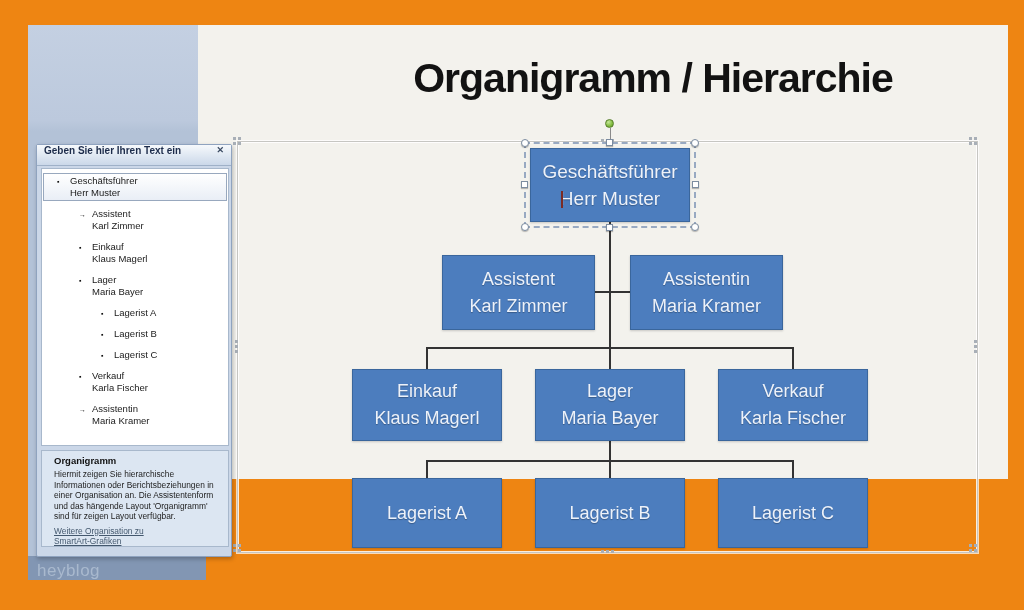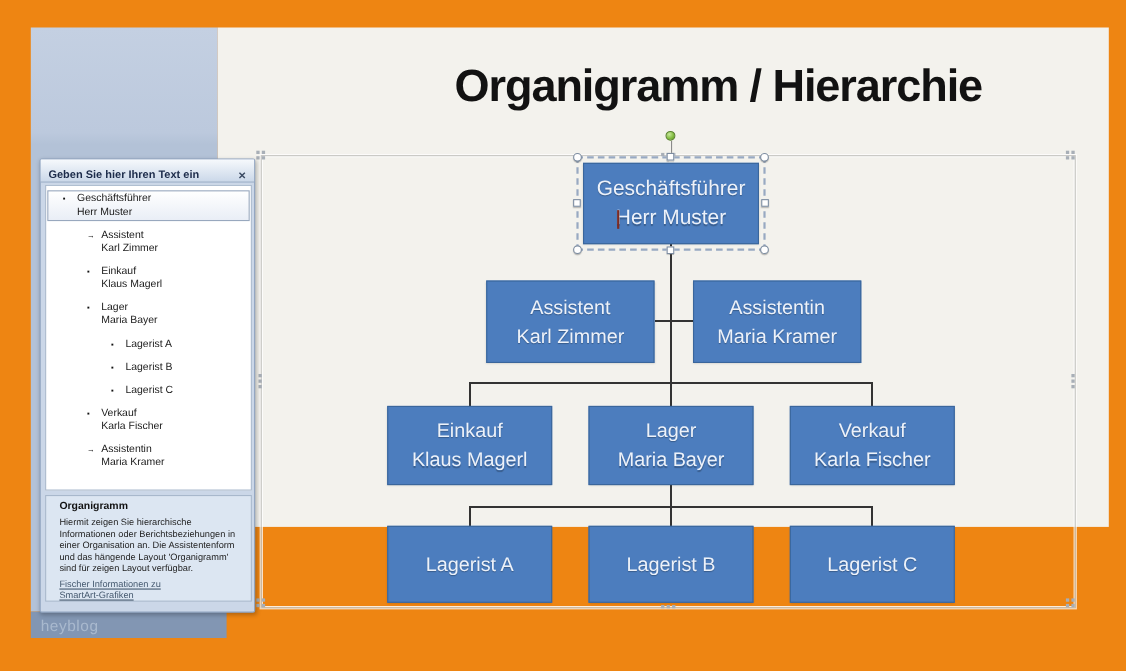--- a/index.html
+++ b/index.html
@@ -4,21 +4,21 @@
 <style>
   html,body{margin:0;padding:0;background:#666;}
   #root{position:relative;width:1024px;height:610px;background:#EE8512;overflow:hidden;
         font-family:"Liberation Sans",sans-serif;}
   #root *{box-sizing:border-box;}
 
   
   .sidebar{position:absolute;left:28px;top:25px;width:170px;height:531px;
            background:linear-gradient(#C4D0E2 0%,#BCC9DD 18%,#B3C2D7 20%,#B3C2D7 100%);}
   .slate-strip{position:absolute;left:28px;top:556px;width:178px;height:24px;background:#8296B3;}
-  .watermark{position:absolute;left:9px;top:5px;font-size:14px;color:#A9B9CE;letter-spacing:.5px;}
+  .watermark{position:absolute;left:9px;top:5px;font-size:17px;color:#A9B9CE;letter-spacing:.5px;}
   .slide{position:absolute;left:198px;top:25px;width:810px;height:454px;background:#F3F2ED;}
 
   
   .slide-title{position:absolute;left:120px;right:20px;top:30px;text-align:center;
                font-size:41px;font-weight:bold;color:#121212;letter-spacing:-1px;}
 
   
   .canvas-frame{position:absolute;left:237px;top:141px;width:741px;height:412px;
                 border:1px solid #C6C6C2;box-shadow:inset 0 0 0 1px rgba(255,255,255,.85),0 0 0 1px rgba(255,255,255,.7);}
   .grip{position:absolute;width:3px;height:3px;background:#A8AFB7;}
@@ -45,21 +45,21 @@
   .rot-stem{position:absolute;left:50%;top:-16px;width:1px;height:15px;background:#8a8a8a;}
   .rot{position:absolute;left:50%;top:-25px;width:9px;height:9px;margin-left:-5px;border-radius:50%;
        background:radial-gradient(circle at 35% 30%,#C7E89B,#7FBA3C 60%,#5E8E2E);border:1px solid #567F2B;}
   .caret{position:absolute;left:30px;top:42px;width:2px;height:17px;background:#7A2B25;}
 
   
   .pane{position:absolute;left:36px;top:144px;width:196px;height:413px;background:#CBD7E8;
         border:1px solid #8FA3BF;border-radius:2px;box-shadow:1px 2px 4px rgba(0,0,0,.25);}
   .pane-header{position:absolute;left:0;top:0;right:0;height:21px;
                background:linear-gradient(#F6F9FC,#CBD8E9);border-bottom:1px solid #9FB1C8;
-               display:flex;align-items:flex-end;}
+               display:flex;align-items:flex-start;}
   .pane-title{font-size:10px;font-weight:bold;color:#1C2B4A;padding-left:7px;flex:1;}
   .pane-close{font-size:9px;color:#3A4A62;padding:0 7px;cursor:default;font-weight:bold;}
   .pane-list{position:absolute;left:4px;top:23px;width:188px;height:278px;background:#fff;
              border:1px solid #A8B8CC;overflow:hidden;padding-top:4px;}
   .tp-item{position:relative;font-size:9.5px;line-height:12px;color:#1a1a1a;
            margin:0 1px 5px 1px;border:1px solid transparent;padding:1px 2px 1px 0;}
   .tp-item .blt{position:absolute;font-size:7px;color:#111;top:2px;}
   .lvl1{padding-left:26px;} .lvl1 .blt{left:13px;}
   .lvl2{padding-left:48px;} .lvl2 .blt{left:35px;}
   .lvl3{padding-left:70px;} .lvl3 .blt{left:57px;}
@@ -204,18 +204,18 @@
       </div>
       <div class="tp-item lvl2">
         <span class="blt">→</span>
         <span style="display:block">Assistentin</span>
         <span style="display:block">Maria Kramer</span>
       </div>
     </div>
     <div class="pane-info">
       <h4>Organigramm</h4>
       <p>Hiermit zeigen Sie hierarchische Informationen oder Berichtsbeziehungen in einer Organisation an. Die Assistentenform und das hängende Layout 'Organigramm' sind für zeigen Layout verfügbar.</p>
-      <a>Fischer Informationen zu</a>
+      <a>Weitere Organisation zu</a>
       <a>SmartArt-Grafiken</a>
     </div>
   </div>
 
 </div>
 
 </body></html>

